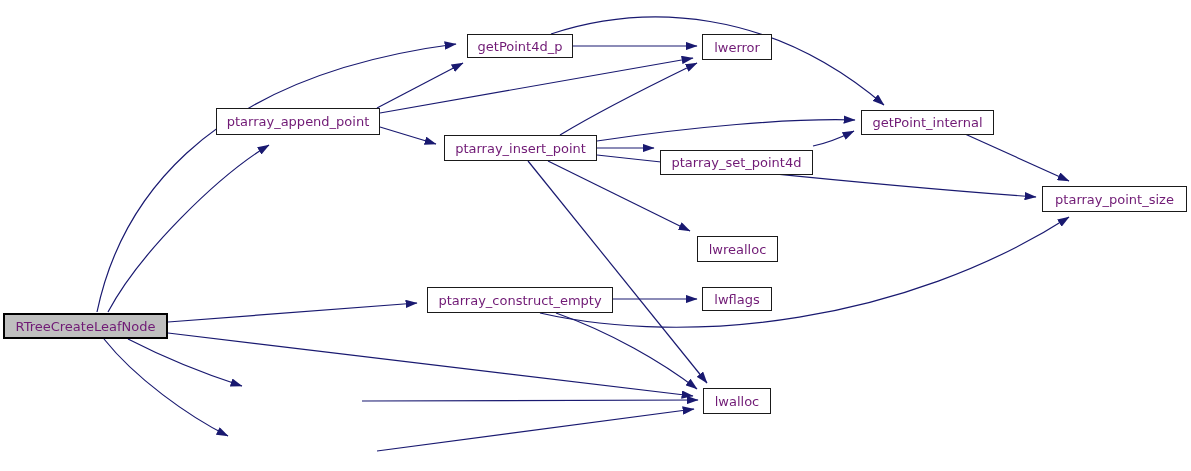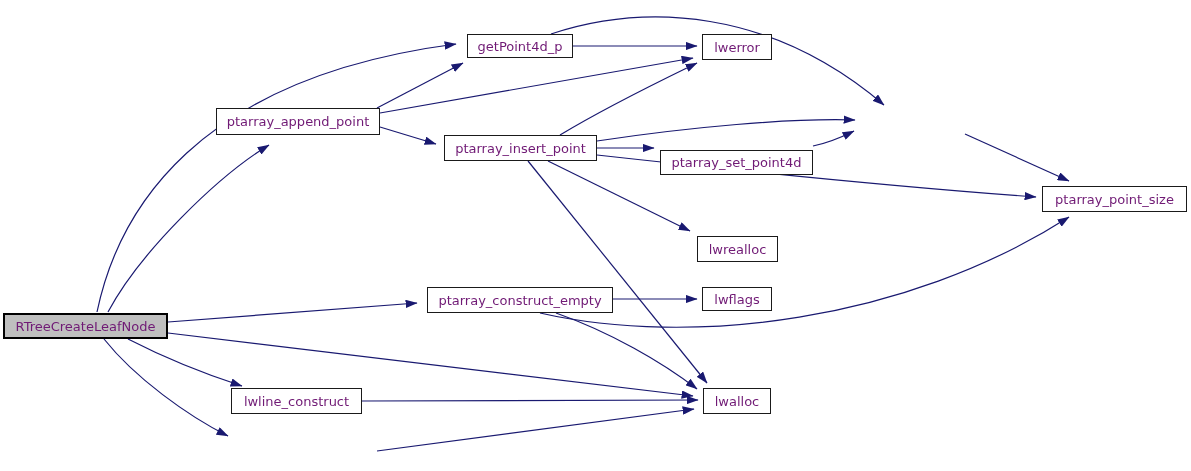--- a/index.html
+++ b/index.html
@@ -66,31 +66,31 @@
   </svg>
 
   <div class="node highlight" style="left:3px;  top:313px; width:165px; height:26px;">RTreeCreateLeafNode</div>
 
   <div class="node" style="left:216px; top:108px; width:164px; height:27px;">ptarray_append_point</div>
 
   <div class="node" style="left:467px; top:34px;  width:106px; height:24px;">getPoint4d_p</div>
 
   <div class="node" style="left:702px; top:34px;  width:70px;  height:26px;">lwerror</div>
 
+  <div class="node" style="left:861px; top:110px; width:133px; height:25px;">getPoint_internal</div>
 
   <div class="node" style="left:444px; top:135px; width:153px; height:26px;">ptarray_insert_point</div>
 
   <div class="node" style="left:660px; top:135px; width:153px; height:25px;margin-top:15px;">ptarray_set_point4d</div>
 
   <div class="node" style="left:1042px;top:186px; width:145px; height:26px;">ptarray_point_size</div>
 
   <div class="node" style="left:697px; top:236px; width:81px;  height:26px;">lwrealloc</div>
 
   <div class="node" style="left:427px; top:287px; width:186px; height:26px;">ptarray_construct_empty</div>
 
   <div class="node" style="left:702px; top:287px; width:70px;  height:24px;">lwflags</div>
 
   <div class="node" style="left:703px; top:388px; width:68px;  height:26px;">lwalloc</div>
 
-  <div class="node" style="left:231px; top:388px; width:131px; height:26px;">lwline_construct</div>
 
 
 </div>
 
 </body></html>

